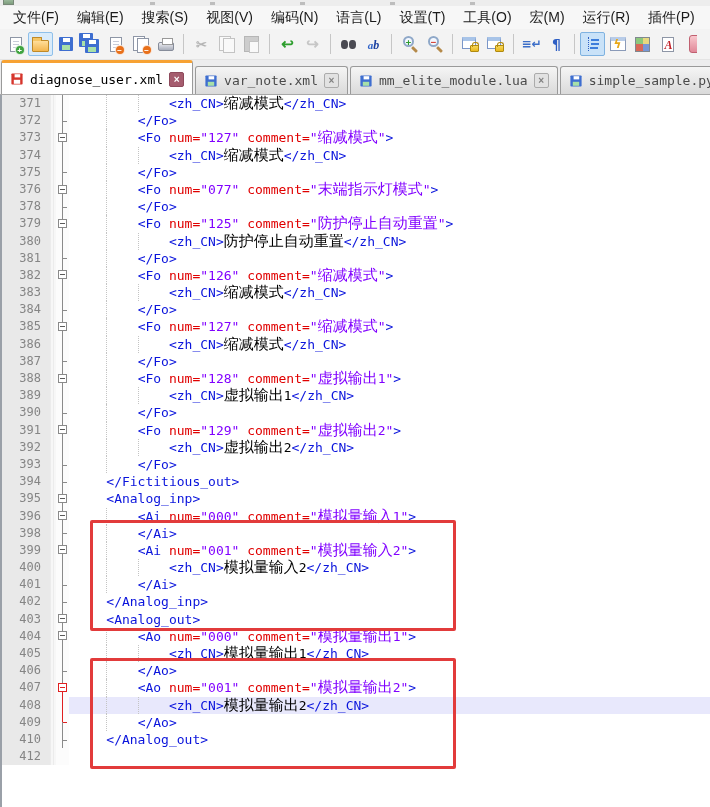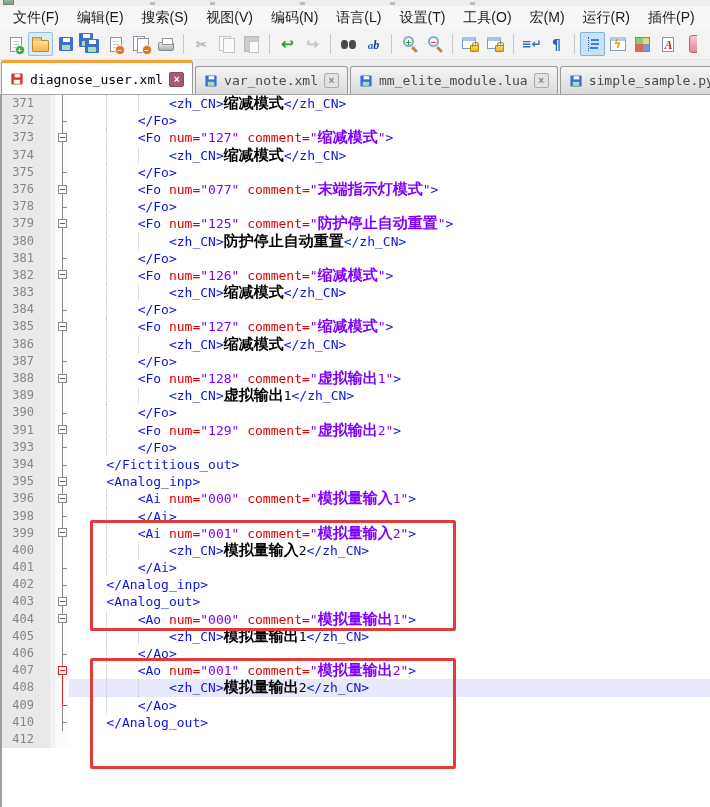--- a/index.html
+++ b/index.html
@@ -68,37 +68,37 @@
   .tabbar{height:35px;flex:none;display:flex;align-items:flex-end;background:#EDEDEE;border-bottom:1px solid #A8A8A8;overflow:hidden;padding-left:1px}
   .tab{display:flex;align-items:center;gap:6px;padding:0 8px;border:1px solid #9A9A9A;border-bottom:none;border-radius:3px 3px 0 0;margin-right:2px;height:28px;background:linear-gradient(#F5F5F5,#DADADA);color:#4a4a4a;font:13px "DejaVu Sans Mono",monospace;white-space:nowrap;flex:none}
   .tab.active{height:35px;background:#fff;border-top:3px solid #F7A233;color:#000;margin-bottom:-1px;z-index:2;position:relative}
   .tclose{width:15px;height:15px;display:flex;align-items:center;justify-content:center;font:bold 10px/15px "Liberation Sans",sans-serif;border-radius:2px;flex:none}
   .tab.active .tclose{background:#A55C6E;color:#fff;border:1px solid #8E4A5C}
   .tab .tclose{background:#E2E2E2;color:#808080;border:1px solid #ABABAB}
 
   
   .editor{position:relative;flex:1;background:#fff;overflow:hidden;border-left:2px solid #9AA0A8}
   .line{display:flex;height:17.2px;flex:none}
-  .ln{width:48px;flex:none;padding-right:16px;text-align:right;background:#E9E9E9;color:#858585;font:12px/17.2px "DejaVu Sans Mono",monospace}
+  .ln{width:48px;flex:none;padding-right:9px;text-align:right;background:#E9E9E9;color:#858585;font:12px/17.2px "DejaVu Sans Mono",monospace}
   .bm{width:6px;flex:none;background:repeating-linear-gradient(90deg,#ECECEC 0 1px,#F7F7F7 1px 3px)}
   .foldc{width:13px;flex:none;position:relative;background:#FCFCFC}
   .fv,.fvt,.fvb{position:absolute;left:6px;width:1px;background:#8A8A8A}
   .fv{top:0;bottom:0}.fvt{top:0;height:50%}.fvb{top:50%;bottom:0}
   .ft{position:absolute;left:6px;top:50%;width:5px;height:1px;background:#8A8A8A}
   .fb{position:absolute;left:2px;top:50%;margin-top:-5px;width:9px;height:9px;background:#fff;border:1px solid #8A8A8A}
   .fb:after{content:"";position:absolute;left:1px;right:1px;top:3px;border-top:1px solid #5a5a5a}
   .fred{background:#E02020!important}
   .fb.fredb{border-color:#E02020}.fb.fredb:after{border-top-color:#E02020}
   .code{flex:1;position:relative;font:13px/17.2px "DejaVu Sans Mono",monospace;white-space:pre;padding-left:6px;color:#000}
   .cur .code{background:var(--curline)}
   .ig{position:absolute;top:0;bottom:0;border-left:1px dotted #C4C4C4}
   .tk-tag{color:var(--tag)}
   .tk-attr{color:var(--attr)}
   .tk-str{color:var(--str)}
-  .tk-cjk{font-weight:bold;font-size:15px}
+  .tk-cjk{font-weight:normal;font-size:15px}
   .tk-txt{color:var(--txt)}
   .ann{position:absolute;border:3px solid var(--ann);border-radius:2px;pointer-events:none}
 </style>
 </head>
 <body>
 
 <div class="app">
   <div class="sliver">
     <span class="appicon"></span>
     <span class="tmark" style="left:150px"></span>
@@ -439,20 +439,28 @@
       <div class="line">
         <span class="ln">391</span>
         <span class="bm"></span>
         <span class="foldc">
           <i class="fv"></i>
           <b class="fb"></b>
         </span>
         <span class="code"><span class="ig" style="left: calc(4ch + 6px);"></span>        <span class="tk-tag">&lt;Fo</span><span> </span><span class="tk-attr">num=</span><span class="tk-str">"129"</span><span> </span><span class="tk-attr">comment=</span><span class="tk-str">"</span><span class="tk-str tk-cjk">虚拟输出</span><span class="tk-str">2"</span><span class="tk-tag">&gt;</span></span>
       </div>
       <div class="line">
+        <span class="ln">392</span>
+        <span class="bm"></span>
+        <span class="foldc">
+          <i class="fv"></i>
+        </span>
+        <span class="code"><span class="ig" style="left: calc(4ch + 6px);"></span><span class="ig" style="left: calc(8ch + 6px);"></span>            <span class="tk-tag">&lt;zh_CN&gt;</span><span class="tk-txt tk-cjk">虚拟输出</span><span>2</span><span class="tk-tag">&lt;/zh_CN&gt;</span></span>
+      </div>
+      <div class="line">
         <span class="ln">393</span>
         <span class="bm"></span>
         <span class="foldc">
           <i class="fv"></i>
           <i class="ft"></i>
         </span>
         <span class="code"><span class="ig" style="left: calc(4ch + 6px);"></span>        <span class="tk-tag">&lt;/Fo&gt;</span></span>
       </div>
       <div class="line">
         <span class="ln">394</span>

